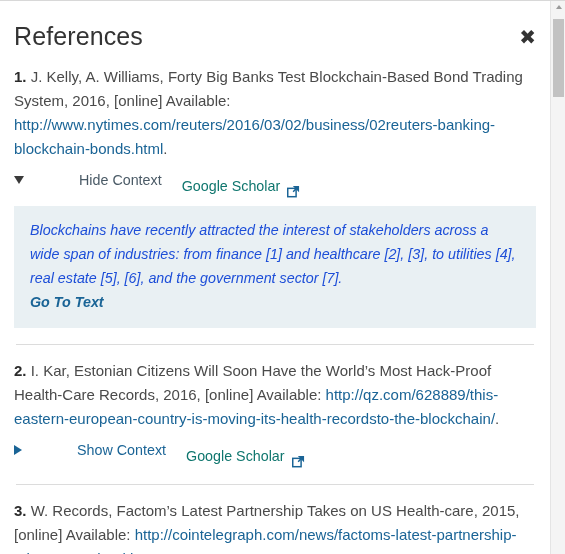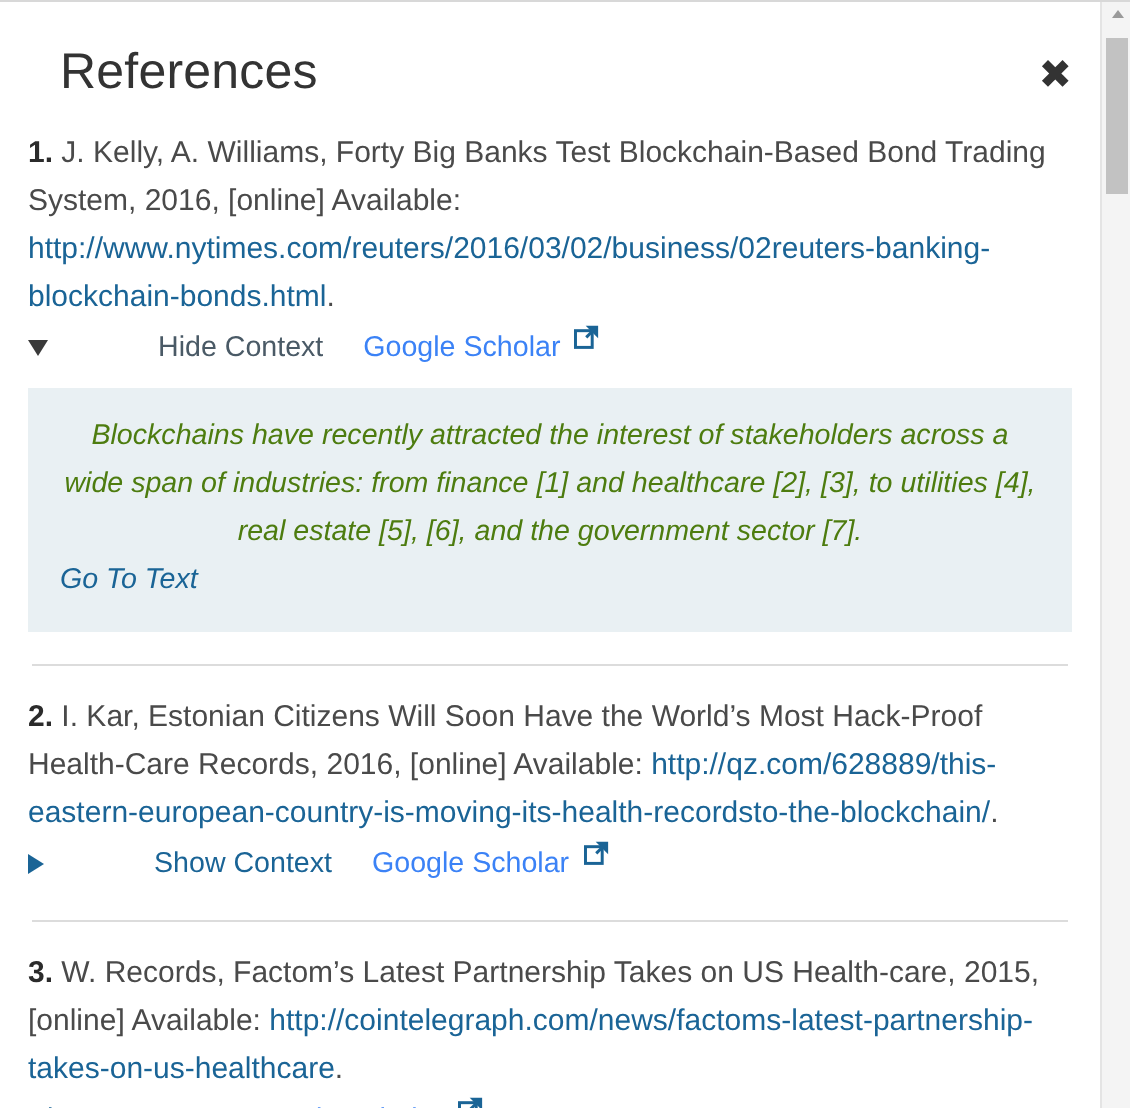--- a/index.html
+++ b/index.html
@@ -64,21 +64,20 @@
     width: 550px;
     height: 554px;
     box-sizing: border-box;
     overflow: hidden;
   }
 
   
   .header {
     position: relative;
     padding: 22px 24px 14px 14px;
-    margin-left: 16px;
   }
   .header-title {
     font-size: 25px;
     font-weight: 400;
     color: #333333;
     letter-spacing: 0.1px;
     line-height: 1.1;
     margin: 0;
   }
   .close-button {
@@ -148,56 +147,57 @@
     border-left: 5.5px solid transparent;
     border-right: 5.5px solid transparent;
     border-top: 8px solid #3a3a3a;
     margin-bottom: -1px;
   }
   .toggle-label-show { color: #1a6496; text-align: right; }
   .toggle-label-hide { color: #4a5a66; }
 
   .scholar-link {
     display: inline-flex;
-    align-items: flex-start;
-    color: #3b82f6;
+    align-items: flex-end;
+    color: #0f766e;
     text-decoration: none;
     cursor: pointer;
     white-space: nowrap;
+    margin-top: 12px;
   }
   .ext-icon {
     display: inline-block;
     margin-left: 7px;
     line-height: 0;
   }
 
   
   .ctx-box {
     background: #e9f0f3;
     margin: 8px 0 0 0;
     padding: 12px 16px 14px 16px;
     box-sizing: border-box;
   }
   .ctx-text {
     font-style: italic;
     font-size: 14.3px;
     line-height: 24px;
-    color: #4d7c0f;
-    margin: 0;
-    text-align: center;
+    color: #1d4ed8;
+    margin: 0;
   }
   .ctx-goto {
     display: inline-block;
     font-style: italic;
     font-size: 14.3px;
     line-height: 24px;
     color: #1a6496;
     text-decoration: none;
     cursor: pointer;
     margin-top: 0px;
+    font-weight: bold;
   }
 
   
   .divider {
     height: 1px;
     background: #dcdcdc;
     margin: 16px 2px 14px 2px;
   }
 </style>
 </head>

